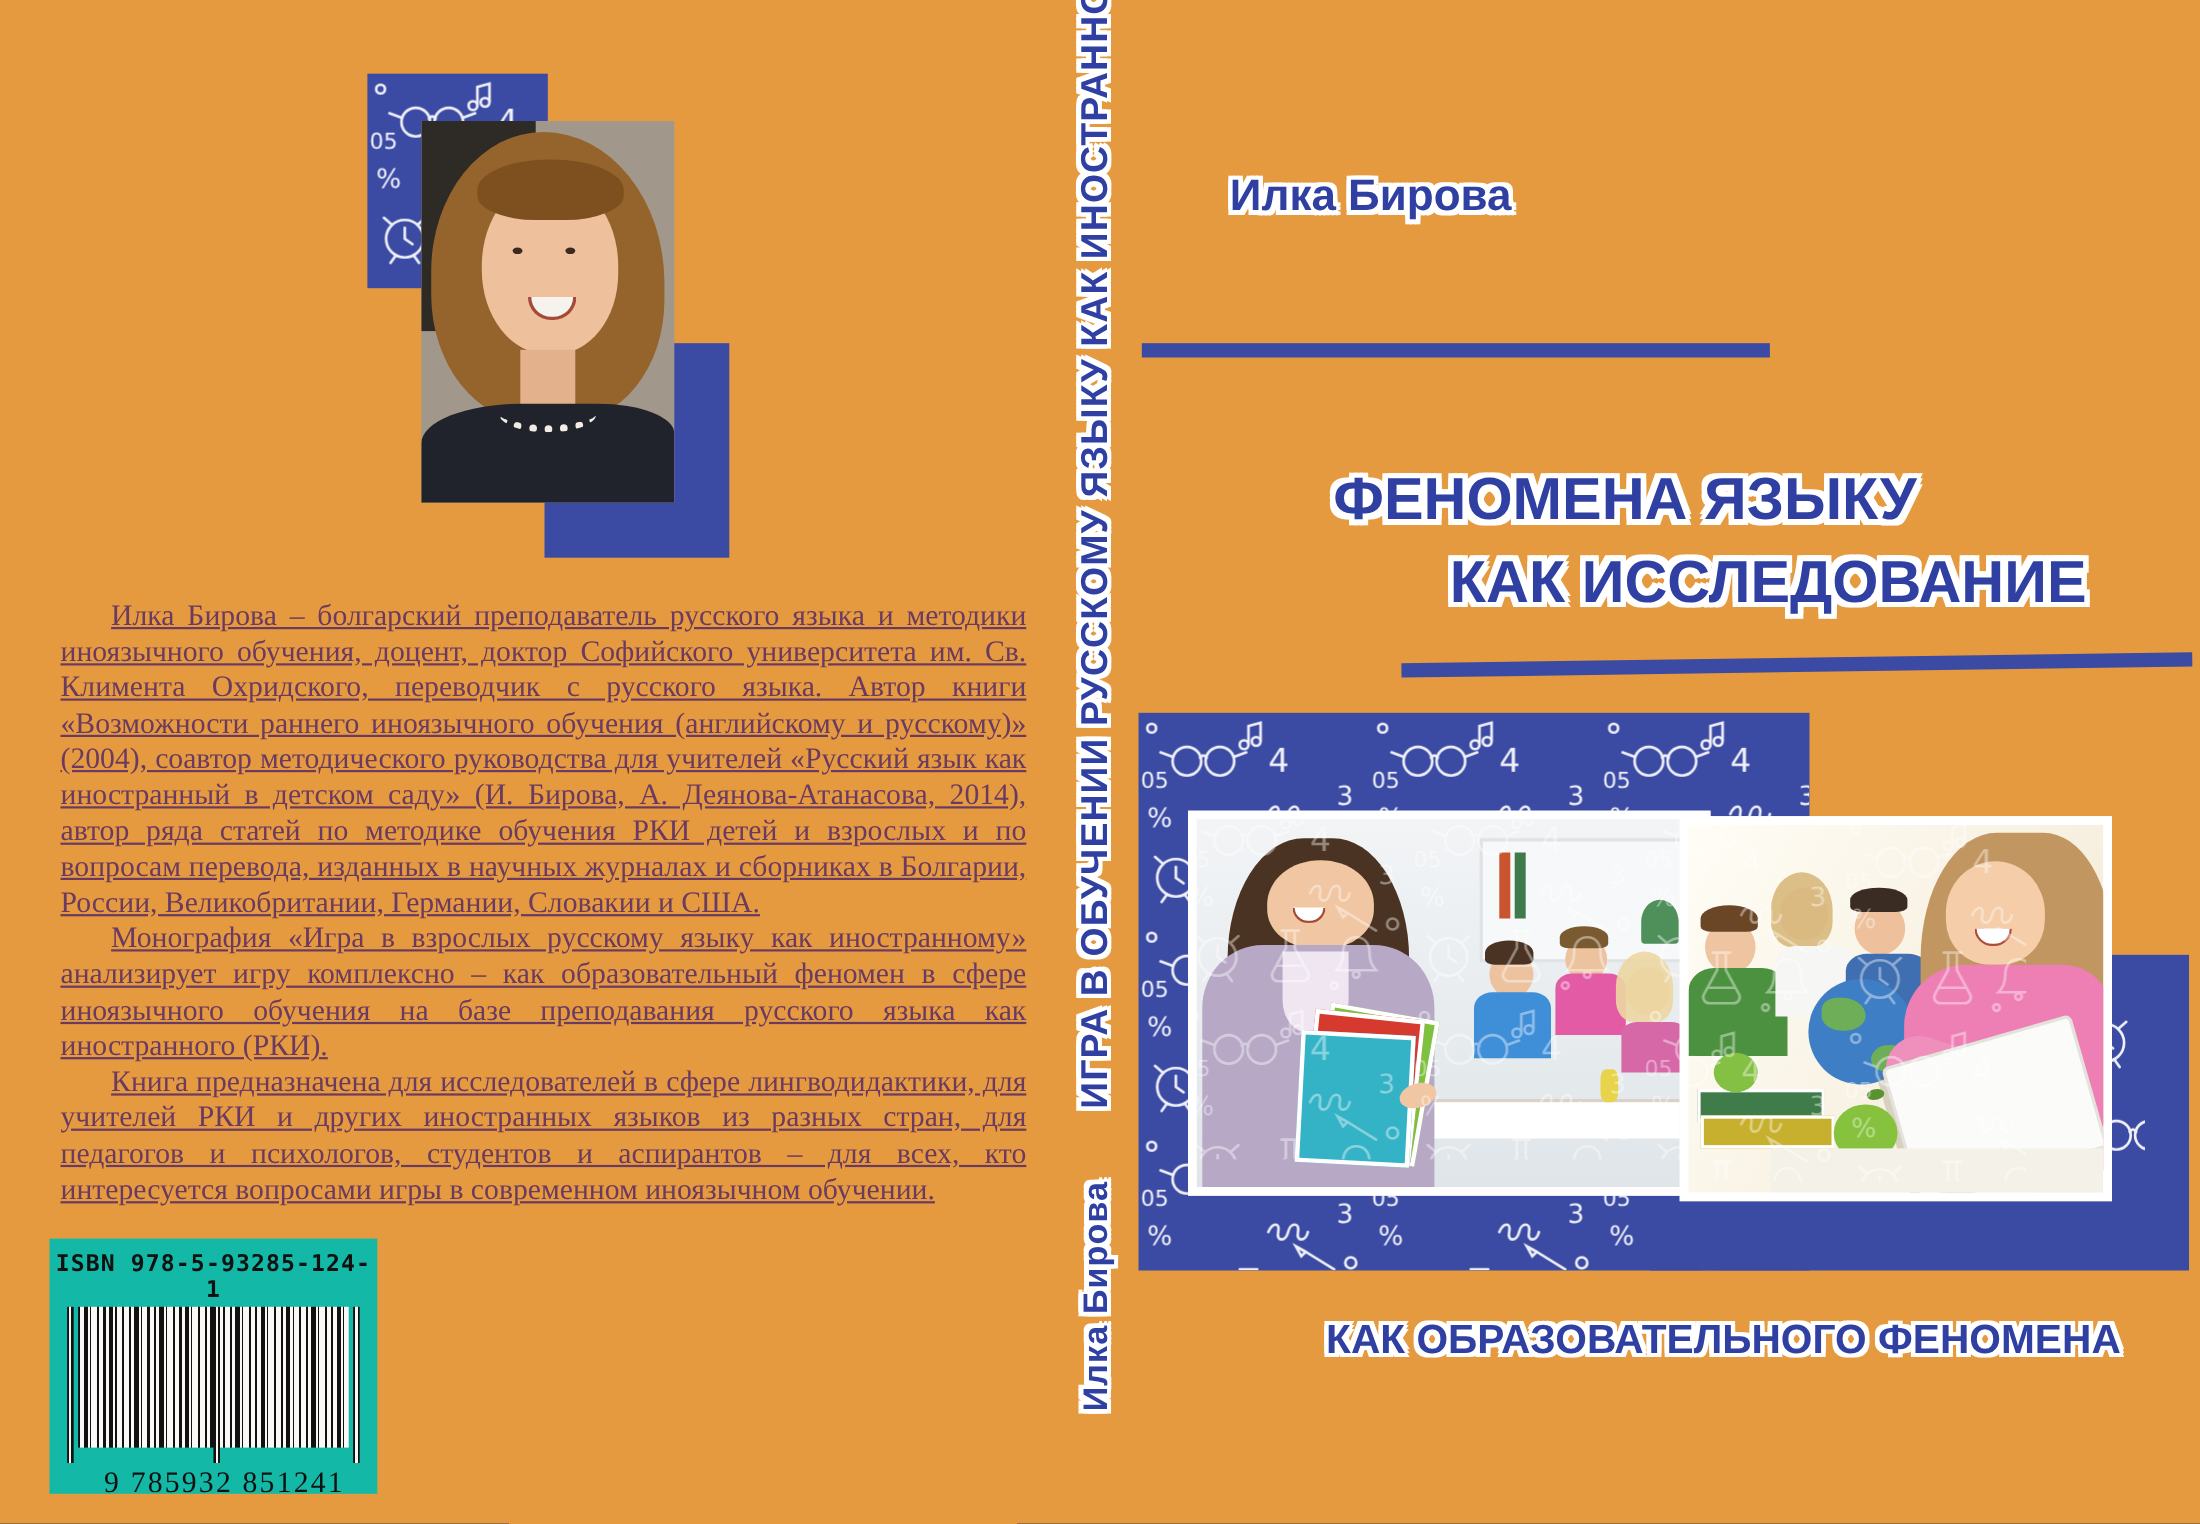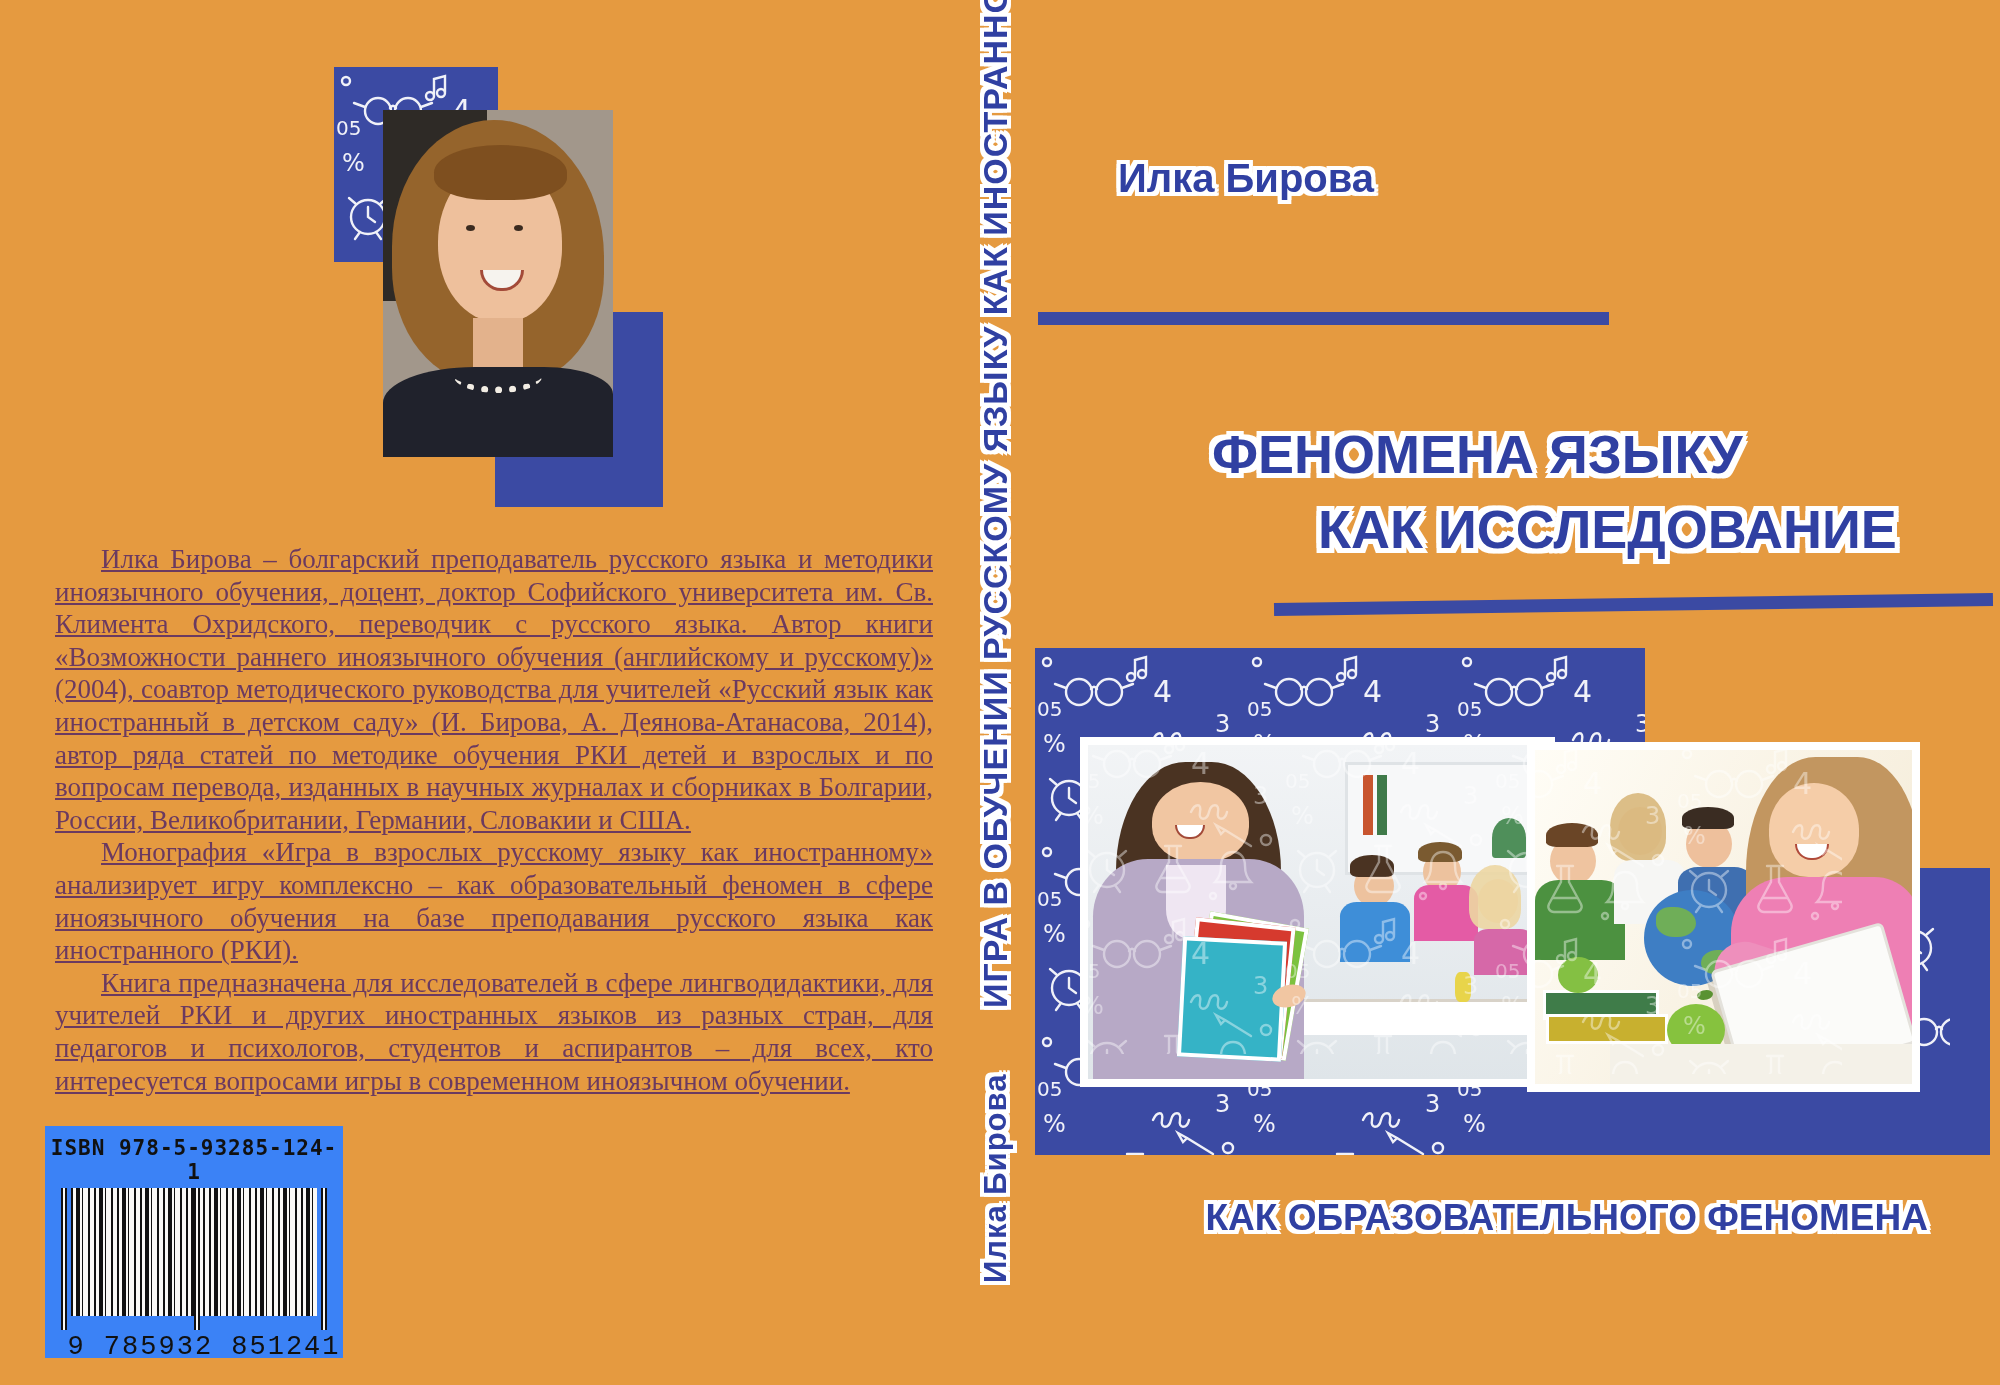--- a/index.html
+++ b/index.html
@@ -30,28 +30,28 @@
   
   .bio{
     position:absolute; left:55px; top:543px; width:878px;
     font-family:"Liberation Serif", serif;
     font-size:27px; line-height:32.6px; color:#6b3a60;
     text-align:justify;
     text-decoration:underline;
   }
   .bio p{margin:0; text-indent:46px;}
 
-  .isbn-box{position:absolute; left:45px; top:1126px; width:298px; height:232px; background:#3b82f6;}
+  .isbn-box{position:absolute; left:45px; top:1126px; width:298px; height:232px; background:#14b8a6;}
   .isbn-label{margin:10px 4px 4px; text-align:center; font-family:"DejaVu Sans Mono", monospace;
     font-size:21px; font-weight:bold; color:#111; letter-spacing:1px;}
   .barcode{position:relative; height:128px; margin:4px 26px 0;
     background:repeating-linear-gradient(90deg,#111 0 2px,#faf9f6 2px 5px,#111 5px 9px,#faf9f6 9px 11px,#111 11px 12px,#faf9f6 12px 17px,#111 17px 19px,#faf9f6 19px 23px);}
   .guard{position:absolute; top:0; width:6px; height:142px;
     background:repeating-linear-gradient(90deg,#111 0 2px,#faf9f6 2px 4px);}
-  .isbn-digits{margin-top:16px; text-align:center; font-family:Liberation Mono, monospace;
+  .isbn-digits{margin-top:16px; text-align:center; font-family:Liberation Serif, serif;
     font-size:27px; color:#111; letter-spacing:2px;margin-left:20px;}
 
   
   .vtext{position:absolute; transform:rotate(-90deg); transform-origin:top left;}
 
   
   .photo{position:absolute; overflow:hidden;}
   .photo .abs{position:absolute;}
   .ph-frame{border:8px solid #fff;}
   .doo-overlay{opacity:.45;}

